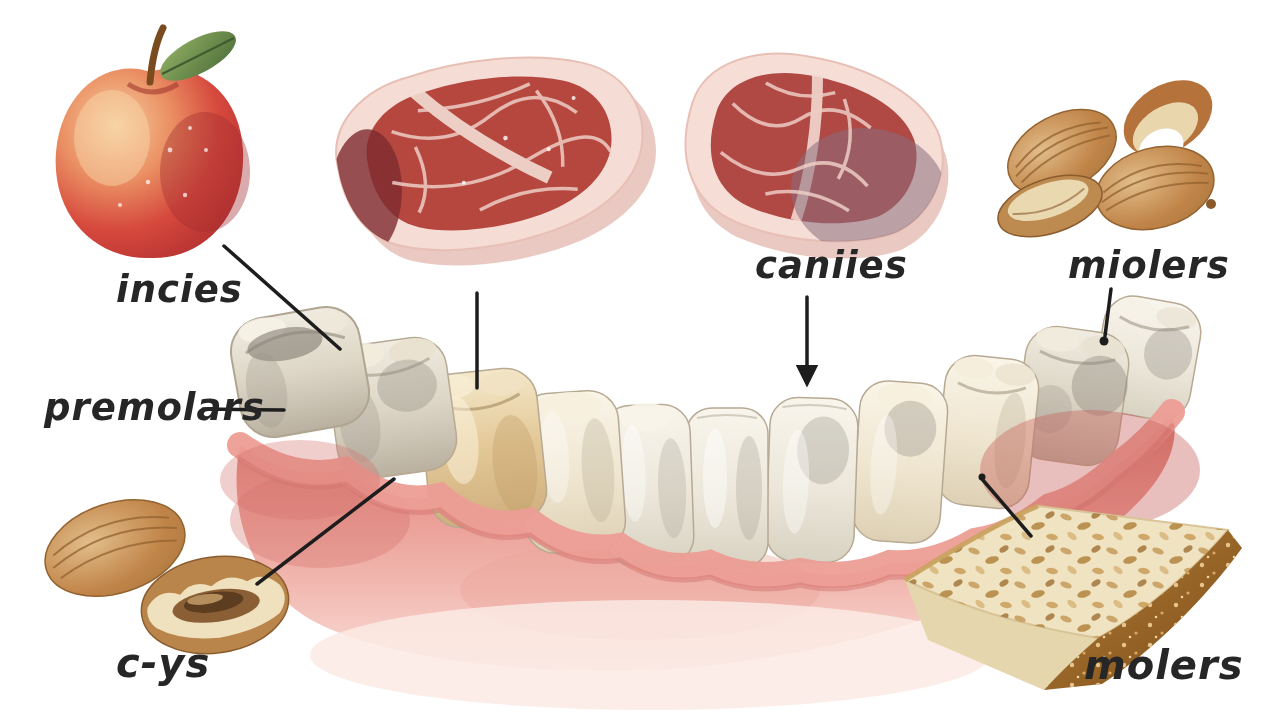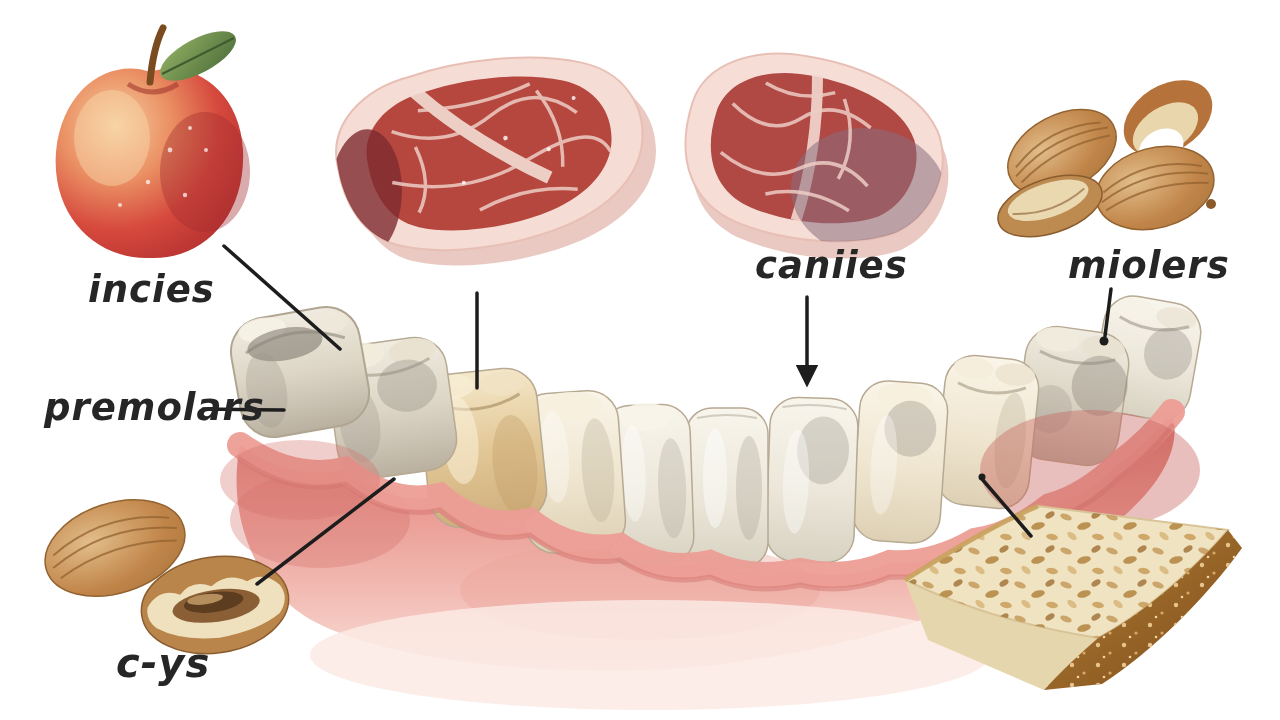--- a/index.html
+++ b/index.html
@@ -8,21 +8,21 @@
     overflow:hidden;font-family:"DejaVu Sans",sans-serif;
   }
   .art{position:absolute;left:0;top:0;}
   .label{
     position:absolute;
     font-family:"DejaVu Sans",sans-serif;
     font-style:italic;font-weight:600;
     font-size:37px;color:#262626;letter-spacing:1px;
     white-space:nowrap;user-select:none;
   }
-  .label.incisors{left:88px;top:268px;}
+  .label.incisors{left:116px;top:268px;}
   .label.canines-left{left:424px;top:243px;}
   .label.canines-right{left:755px;top:244px;}
   .label.molars-tr{left:1068px;top:244px;}
   .label.premolars{left:44px;top:386px;}
   .label.cuspids-bl{left:116px;top:640px;font-size:40px;}
   .label.molars-br{left:1084px;top:642px;font-size:40px;}
 </style>
 </head>
 <body>
 
@@ -320,13 +320,14 @@
     <circle cx="982" cy="477" r="3.5" fill="#1d1d1d" stroke="none"></circle>
     <line x1="982" y1="479" x2="1031" y2="536"></line>
   </g>
 </svg>
 
   <div class="label incisors">incies</div>
   <div class="label canines-right">caniies</div>
   <div class="label molars-tr">miolers</div>
   <div class="label premolars">premolars</div>
   <div class="label cuspids-bl">c-ys</div>
+  <div class="label molars-br">molers</div>
 </div>
 
 </body></html>

